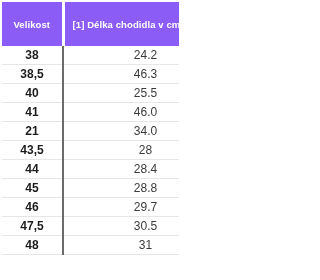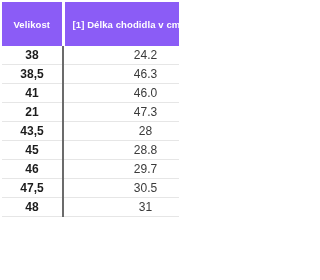--- a/index.html
+++ b/index.html
@@ -92,30 +92,38 @@
     <tbody id="table-body">
         <tr>
           <td class="cell-size">38</td>
           <td class="cell-len">24.2</td>
         </tr>
         <tr>
           <td class="cell-size">38,5</td>
           <td class="cell-len">46.3</td>
         </tr>
         <tr>
+          <td class="cell-size">40</td>
+          <td class="cell-len">25.5</td>
+        </tr>
+        <tr>
           <td class="cell-size">41</td>
           <td class="cell-len">46.0</td>
         </tr>
         <tr>
           <td class="cell-size">21</td>
-          <td class="cell-len">47.3</td>
+          <td class="cell-len">34.0</td>
         </tr>
         <tr>
           <td class="cell-size">43,5</td>
           <td class="cell-len">28</td>
+        </tr>
+        <tr>
+          <td class="cell-size">44</td>
+          <td class="cell-len">28.4</td>
         </tr>
         <tr>
           <td class="cell-size">45</td>
           <td class="cell-len">28.8</td>
         </tr>
         <tr>
           <td class="cell-size">46</td>
           <td class="cell-len">29.7</td>
         </tr>
         <tr>

